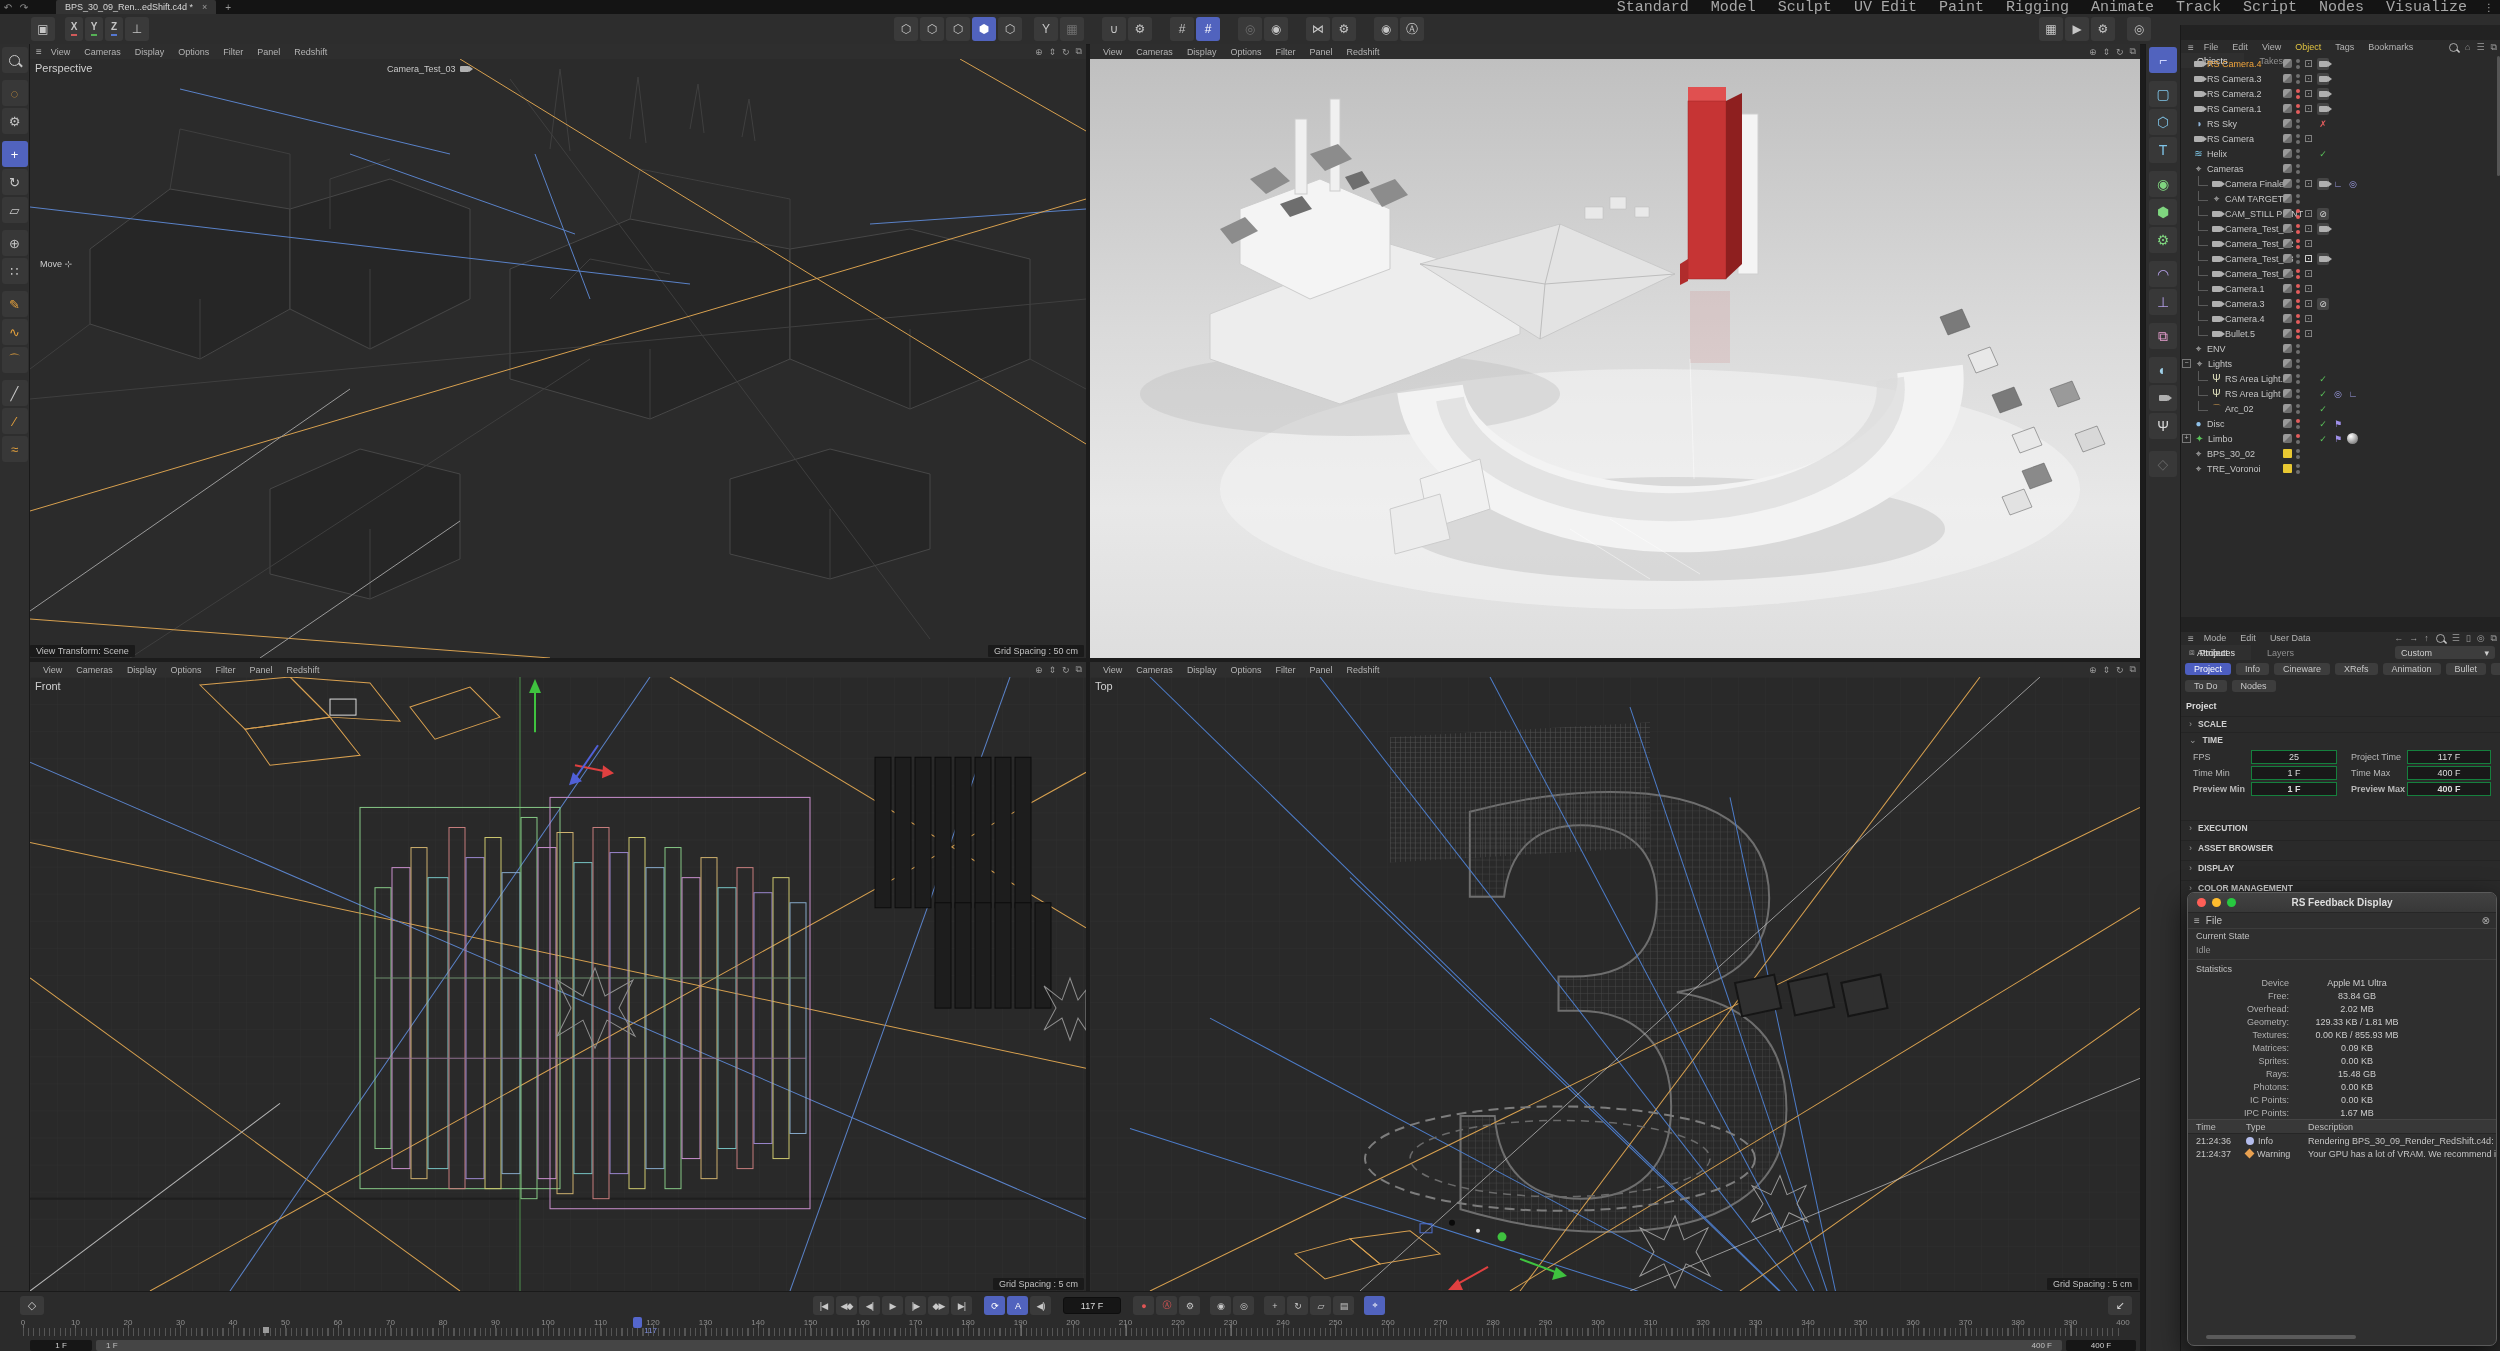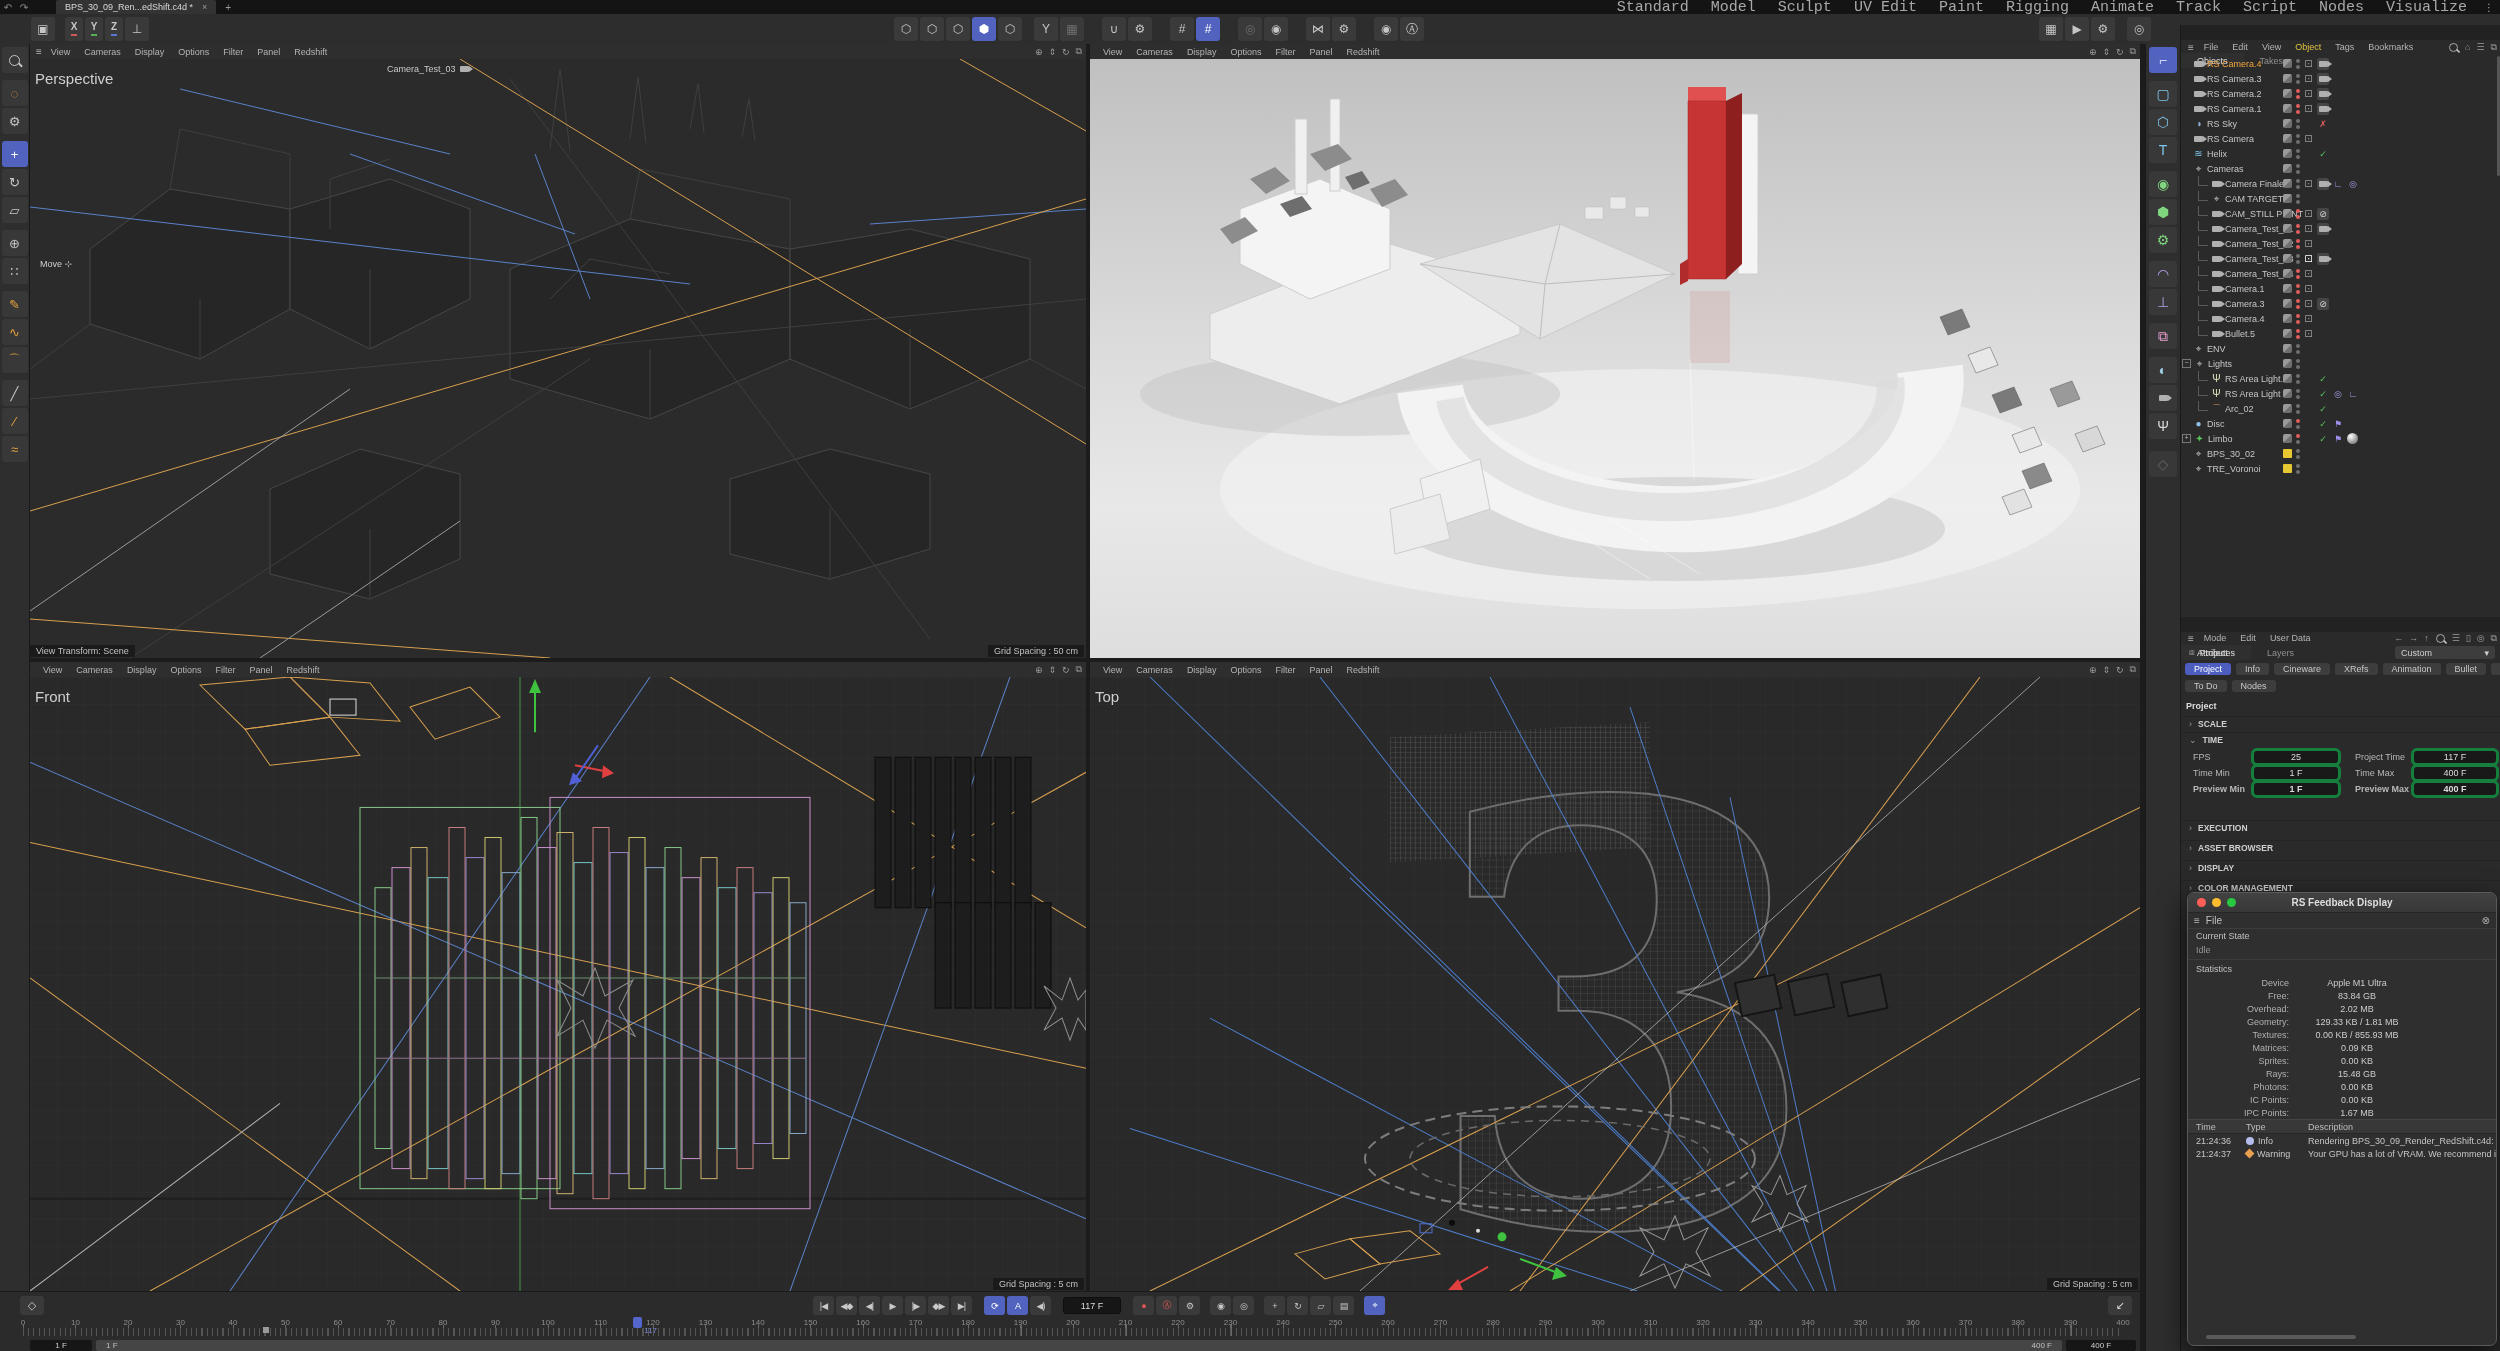--- a/index.html
+++ b/index.html
@@ -32,21 +32,21 @@
   .ltbtn.active{background:#5163be;color:#fff;}
   .css-search{width:9px;height:9px;border:1.5px solid #c6c6c6;border-radius:50%;position:relative;display:inline-block;}
   .css-search::after{content:"";position:absolute;left:8px;top:8px;width:5px;height:1.5px;background:#c6c6c6;transform:rotate(45deg);}
   
   .vp{position:absolute;background:#2b2b2b;}
   .vp-menu{position:absolute;left:0;top:0;right:0;height:15px;background:#2e2e2e;display:flex;align-items:center;gap:0;padding-left:6px;border-bottom:1px solid #202020;}
   .vp-menu .menu-item{padding:0 7px;font-size:9px;color:#b4b4b4;}
   .vp-menu .burger{color:#b4b4b4;font-size:10px;margin-right:2px;}
   .vp-corner{position:absolute;right:4px;top:0;height:15px;display:flex;align-items:center;gap:6px;color:#9a9a9a;font-size:9px;}
   .vp-body{position:absolute;left:0;top:15px;right:0;bottom:0;overflow:hidden;}
-  .vp-label{position:absolute;left:5px;top:11px;font-size:15px;color:#cfcfcf;z-index:3;}
+  .vp-label{position:absolute;left:5px;top:3px;font-size:11px;color:#cfcfcf;z-index:3;}
   .cam-label{position:absolute;font-size:9px;color:#c8c8c8;z-index:3;display:flex;gap:4px;align-items:center;}
   .vp-status{position:absolute;background:rgba(24,24,24,.85);padding:1px 6px;font-size:9px;color:#c2c2c2;z-index:3;border-radius:1px;}
   .vp-tooltip{position:absolute;font-size:9px;color:#cfcfcf;z-index:3;}
   svg{display:block;}
   
   .rstrip{position:absolute;left:2145px;top:44px;width:35px;height:1307px;background:#2e2e2e;border-left:1px solid #191919;display:flex;flex-direction:column;align-items:center;padding-top:2px;box-sizing:border-box;}
   .rsbtn{width:28px;height:26px;margin:1px 0;background:#383838;border-radius:3px;display:flex;align-items:center;justify-content:center;font-size:14px;flex:none;}
   .rsbtn.active{background:#5163be;}
   .rsbtn.dim span{color:#666 !important;}
   
@@ -82,21 +82,21 @@
   .vscroll{position:absolute;right:1px;top:31px;width:3px;height:120px;background:#555;border-radius:2px;}
   
   .sect{position:absolute;left:0;width:320px;height:14px;display:flex;align-items:center;gap:6px;font-size:8.5px;font-weight:bold;color:#cfcfcf;padding-left:8px;box-sizing:border-box;border-top:1px solid #242424;}
   .sect .arr{color:#9a9a9a;font-weight:normal;font-size:9px;}
   .chiprow{position:absolute;left:4px;display:flex;gap:5px;}
   .chip{background:#3d3d3d;border-radius:3px;padding:1px 9px;font-size:9px;color:#c8c8c8;}
   .chip.active{background:#4d5ec0;color:#fff;}
   .chip.accent{color:#e0d060;}
   .fldrow{position:absolute;left:0;width:320px;height:15px;display:flex;align-items:center;font-size:9px;}
   .fldrow .lab{color:#b8b8b8;}
-  .fld{background:#191919;border:3px solid #15803d;border-radius:6px;height:12px;display:flex;align-items:center;justify-content:center;color:#dcdcdc;font-size:9px;}
+  .fld{background:#191919;border:1px solid #15803d;border-radius:0;height:12px;display:flex;align-items:center;justify-content:center;color:#dcdcdc;font-size:9px;}
   .dropdown{background:#3d3d3d;border-radius:3px;height:13px;display:flex;align-items:center;justify-content:space-between;padding:0 6px;font-size:9px;color:#d0d0d0;}
   
   .rswin{position:absolute;left:6px;width:308px;background:#2f2f2f;border:1px solid #5a5a5a;border-radius:7px;box-shadow:0 10px 30px rgba(0,0,0,.7);overflow:hidden;}
   .rstitle{height:19px;background:linear-gradient(#424242,#383838);display:flex;align-items:center;position:relative;border-bottom:1px solid #262626;}
   .traffic{display:flex;gap:6px;margin-left:9px;}
   .traffic i{width:9px;height:9px;border-radius:50%;display:block;}
   .rstitle .t{position:absolute;left:0;right:0;text-align:center;font-weight:bold;font-size:10px;color:#dedede;}
   .rsmenu{height:15px;display:flex;align-items:center;padding:0 6px;border-bottom:1px solid #3c3c3c;position:relative;}
   .rsmenu .burger{font-size:10px;color:#b4b4b4;margin-right:6px;}
   .rsclose{position:absolute;right:6px;color:#aaa;font-size:10px;}

